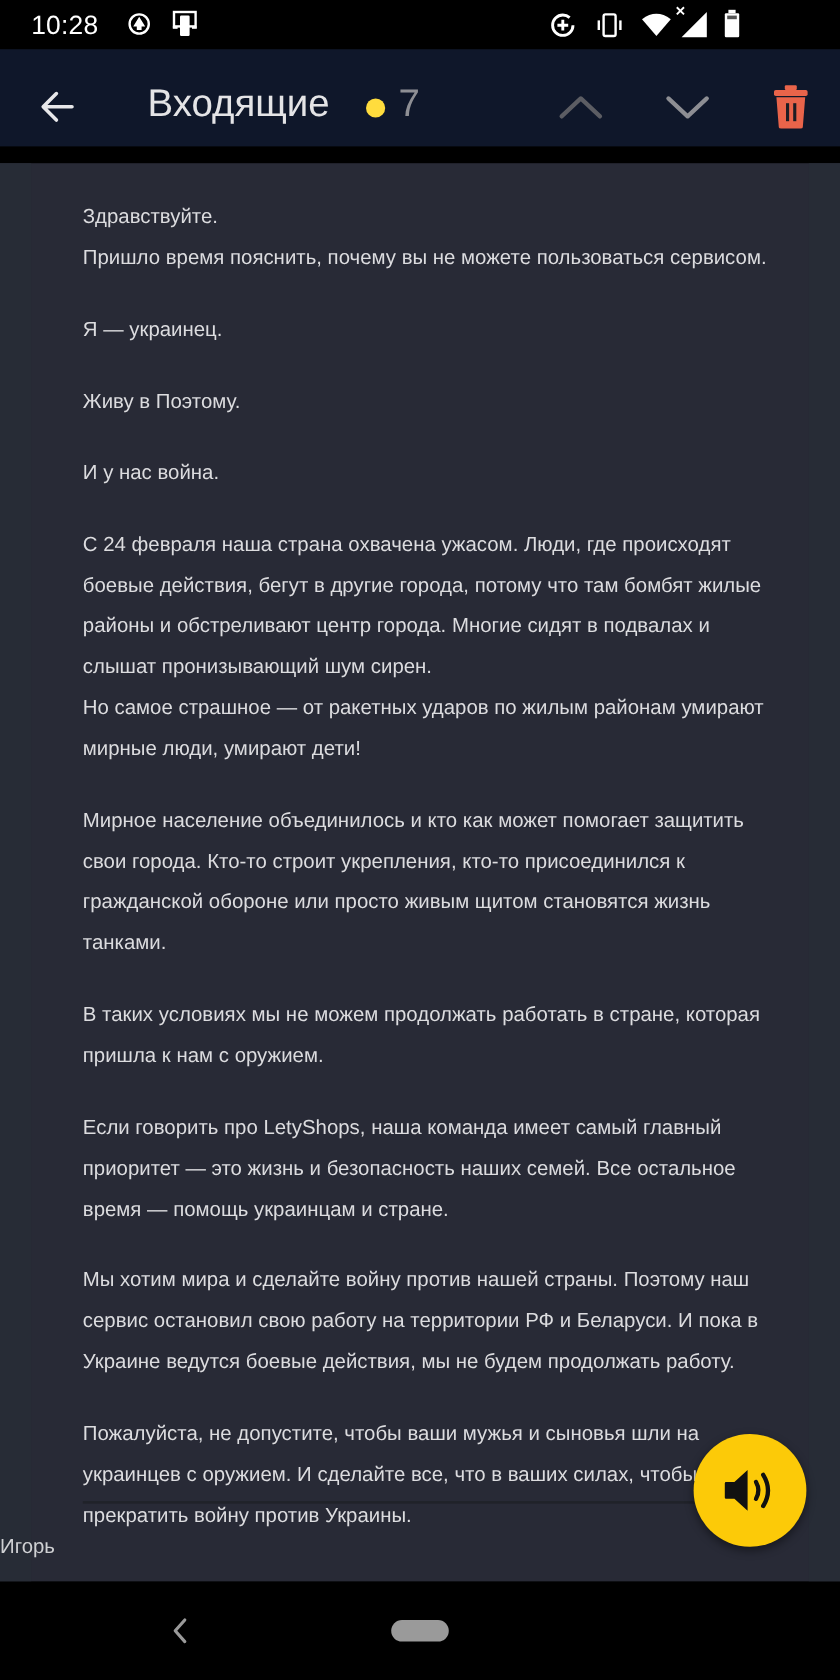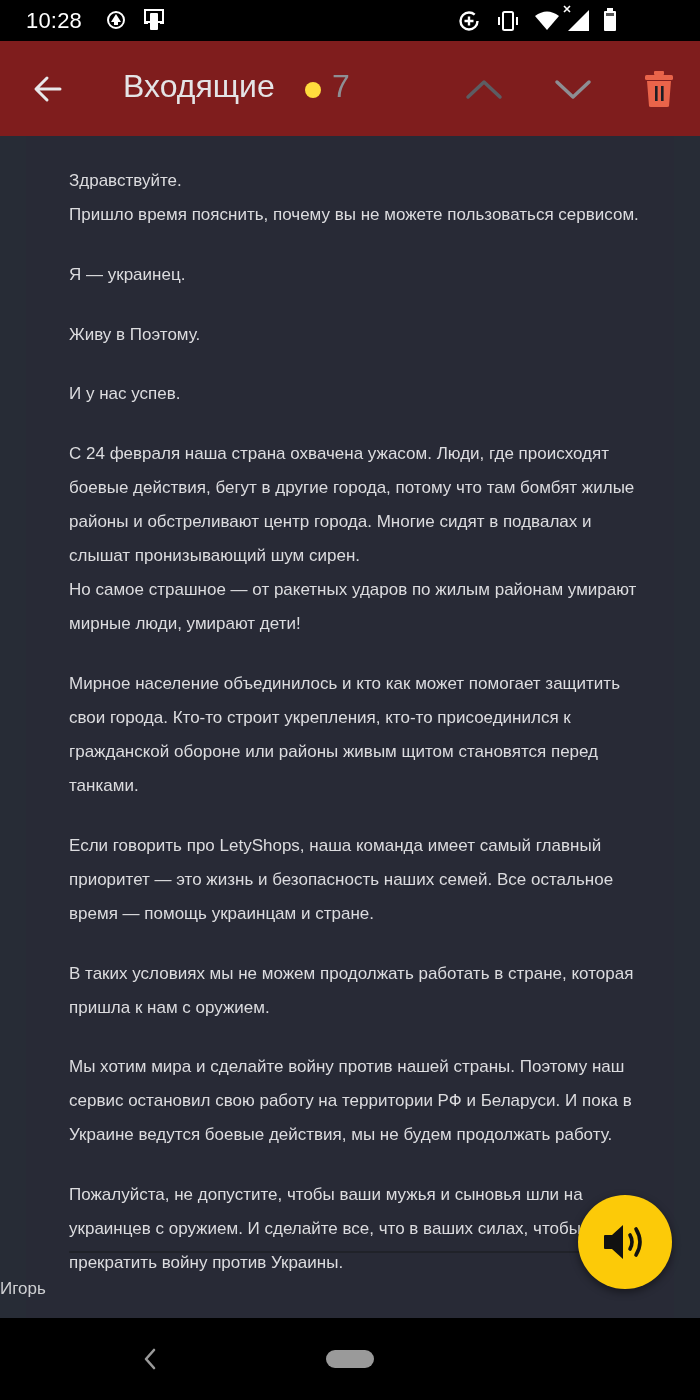--- a/index.html
+++ b/index.html
@@ -1,21 +1,21 @@
 <!DOCTYPE html>
 <html><head>
 <meta charset="utf-8">
 <style>
   html, body { margin:0; padding:0; }
   body { width:700px; height:1400px; overflow:hidden; background:#000; font-family:"Liberation Sans", sans-serif; position:relative; }
   .statusbar { position:absolute; left:0; top:0; width:700px; height:29px; background:#000; color:#fff; }
   .sb-time { position:absolute; left:26px; top:8px; font-size:22px; letter-spacing:0.2px; }
   .sb-ic { position:absolute; top:10px; }
   .sb-batt-txt { position:absolute; right:26px; top:8px; font-size:22px;margin-top:44px; }
-  .appbar { position:absolute; left:0; top:41px; width:700px; height:95px; background:#7f1d1d; }
+  .appbar { position:absolute; left:0; top:41px; width:700px; height:81px; background:#0f172a; }
   .back { position:absolute; left:30px; top:30px; width:36px; height:36px; cursor:pointer; }
   .title { position:absolute; left:123px; top:27px; font-size:32px; color:#e4e4e6; }
   .dot { position:absolute; left:305px; top:41px; width:16px; height:16px; border-radius:50%; background:#ffdc3d; }
   .count { position:absolute; left:332px; top:27px; font-size:32px; color:#8e8f94; }
   .nav-up { position:absolute; left:462px; top:30px; width:44px; height:36px; cursor:pointer; }
   .nav-down { position:absolute; left:551px; top:30px; width:44px; height:36px; cursor:pointer; }
   .trash { position:absolute; left:640px; top:28px; width:38px; height:40px; cursor:pointer; }
   .content { position:absolute; left:0; top:136px; width:700px; height:1182px; background:#282a36; }
   .edge-l { position:absolute; left:0; top:0; width:26px; height:100%; background:#272c36; }
   .edge-r { position:absolute; right:0; top:0; width:26px; height:100%; background:#272c36; }
@@ -113,26 +113,26 @@
 </div>
 
 <div class="content">
   <div class="edge-l"></div>
   <div class="edge-r"></div>
   <div class="body-text">
     <p>Здравствуйте.
 Пришло время пояснить, почему вы не можете пользоваться сервисом.</p>
     <p>Я — украинец.</p>
     <p>Живу в Поэтому.</p>
-    <p>И у нас успев.</p>
+    <p>И у нас война.</p>
     <p>С 24 февраля наша страна охвачена ужасом. Люди, где происходят боевые действия, бегут в другие города, потому что там бомбят жилые районы и обстреливают центр города. Многие сидят в подвалах и слышат пронизывающий шум сирен.
 Но самое страшное — от ракетных ударов по жилым районам умирают мирные люди, умирают дети!</p>
-    <p>Мирное население объединилось и кто как может помогает защитить свои города. Кто-то строит укрепления, кто-то присоединился к гражданской обороне или районы живым щитом становятся перед танками.</p>
+    <p>Мирное население объединилось и кто как может помогает защитить свои города. Кто-то строит укрепления, кто-то присоединился к гражданской обороне или просто живым щитом становятся жизнь танками.</p>
+    <p>В таких условиях мы не можем продолжать работать в стране, которая пришла к нам с оружием.</p>
     <p>Если говорить про LetyShops, наша команда имеет самый главный приоритет — это жизнь и безопасность наших семей. Все остальное время — помощь украинцам и стране.</p>
-    <p>В таких условиях мы не можем продолжать работать в стране, которая пришла к нам с оружием.</p>
     <p>Мы хотим мира и сделайте войну против нашей страны. Поэтому наш сервис остановил свою работу на территории РФ и Беларуси. И пока в Украине ведутся боевые действия, мы не будем продолжать работу.</p>
     <p>Пожалуйста, не допустите, чтобы ваши мужья и сыновья шли на украинцев с оружием. И сделайте все, что в ваших силах, чтобы прекратить войну против Украины.</p>
   </div>
   <div class="divider"></div>
   <div class="signature">Игорь</div>
 </div>
 
 <div class="fab">
   <svg width="46" height="42" viewBox="0 0 46 42">
     <path d="M3 14 H10 L21 4 V38 L10 28 H3 Q2 28 2 27 V15 Q2 14 3 14 Z" fill="#111"></path>

